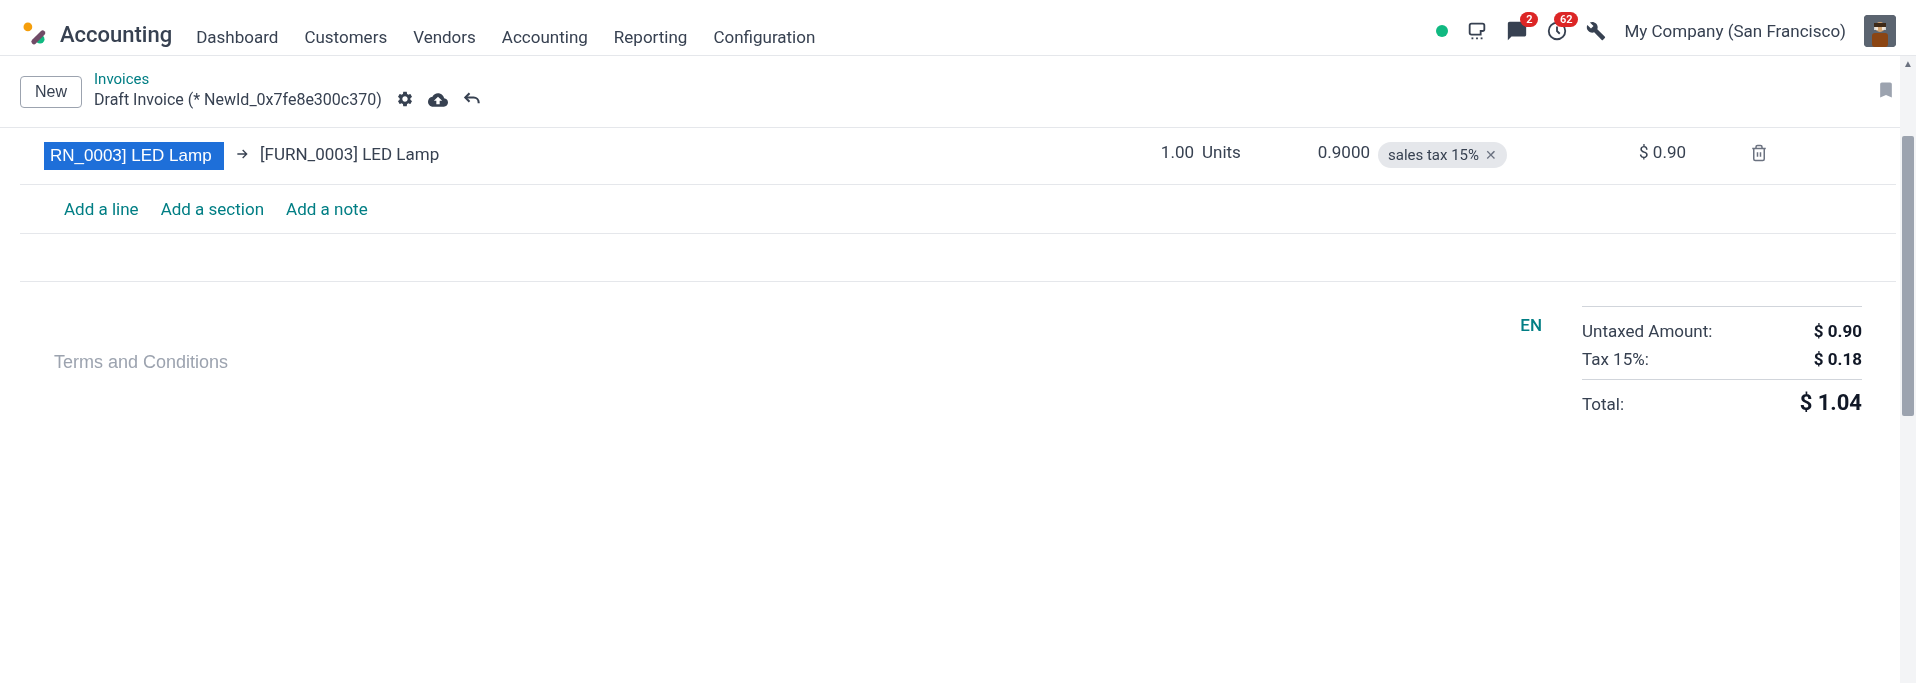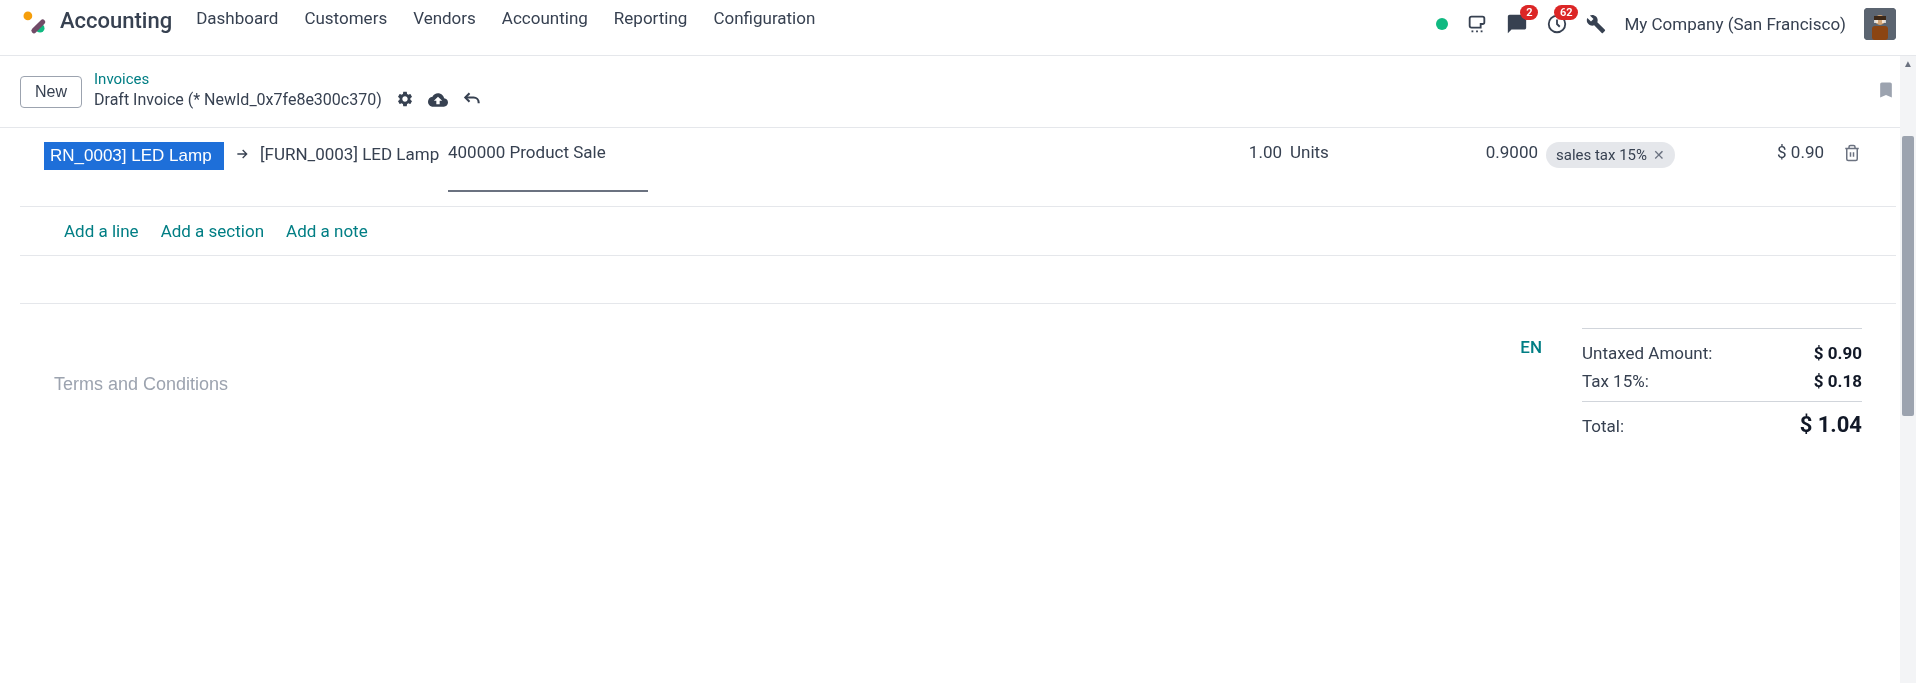--- a/index.html
+++ b/index.html
@@ -1,18 +1,18 @@
 <!DOCTYPE html>
 <html><head>
 <meta charset="utf-8">
 <style>
 * { margin: 0; padding: 0; box-sizing: border-box; }
 body { font-family: -apple-system, BlinkMacSystemFont, "Segoe UI", Roboto, sans-serif; font-size: 14px; color: #374151; background: #fff; }
 
-.top-nav { display: flex; align-items: flex-start; padding: 8px 20px; border-bottom: 1px solid #e5e7eb; height: 56px; }
+.top-nav { display: flex; align-items: flex-end; padding: 8px 20px; border-bottom: 1px solid #e5e7eb; height: 56px; }
 .logo { width: 28px; height: 28px; margin-right: 12px; position: relative; }
 .logo-svg { width: 100%; height: 100%; }
 .app-title { font-size: 22px; font-weight: 500; color: #374151; margin-right: 24px; }
 .nav-items { display: flex; gap: 26px; }
 .nav-item { font-size: 17px; color: #374151; cursor: pointer; }
 .nav-right { margin-left: auto; display: flex; align-items: center; gap: 18px; }
 .status-dot { width: 12px; height: 12px; border-radius: 50%; background: #10b981; }
 .icon-btn { position: relative; cursor: pointer; display: flex; align-items: center; justify-content: center; color: #374151; }
 .badge { position: absolute; top: -8px; right: -10px; background: #dc2626; color: #fff; font-size: 11px; font-weight: 600; border-radius: 10px; padding: 1px 6px; min-width: 18px; text-align: center; }
 .company-name { font-size: 17px; color: #374151; }
@@ -156,21 +156,20 @@
 
 <div class="content">
   <div class="line-row">
     <input class="product-input" value="RN_0003] LED Lamp" style="">
     <div class="arrow-icon">
       <svg width="16" height="16" viewBox="0 0 24 24" fill="none" stroke="#374151" stroke-width="2">
           <path d="M5 12h14M13 6l6 6-6 6"></path>
         </svg>
     </div>
     <div class="product-label">[FURN_0003] LED Lamp</div>
-    <div class="account-label">400000 Product Sale</div>
     <div></div>
     <div class="qty">1.00</div>
     <div class="units">Units</div>
     <div class="price">0.9000</div>
     <div>
       <span class="tax-chip">
         <span>sales tax 15%</span>
         <span class="tax-close">✕</span>
       </span>
     </div>

